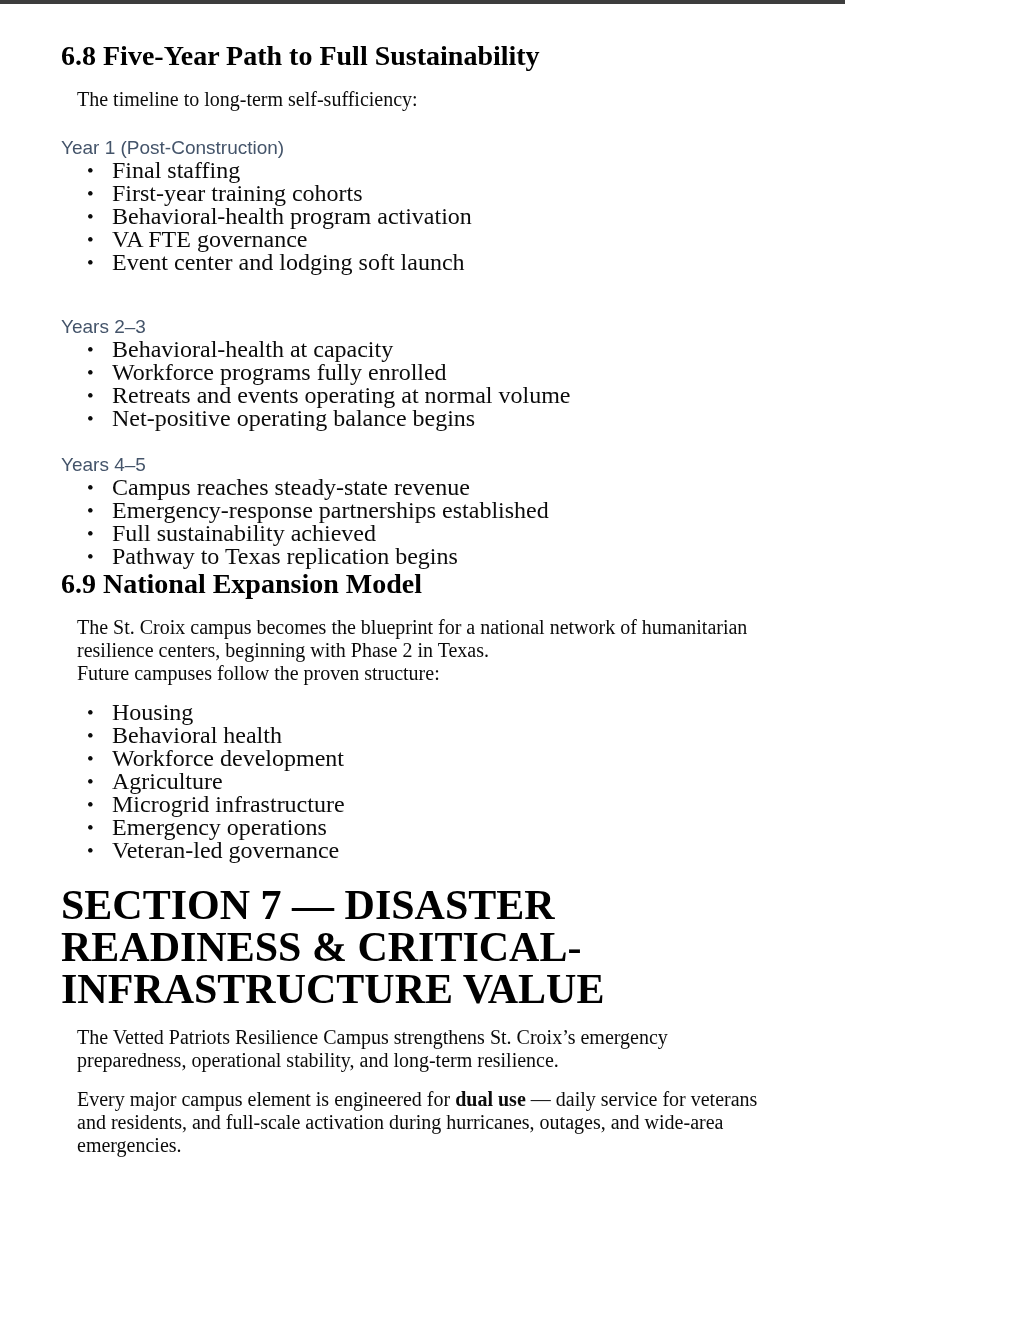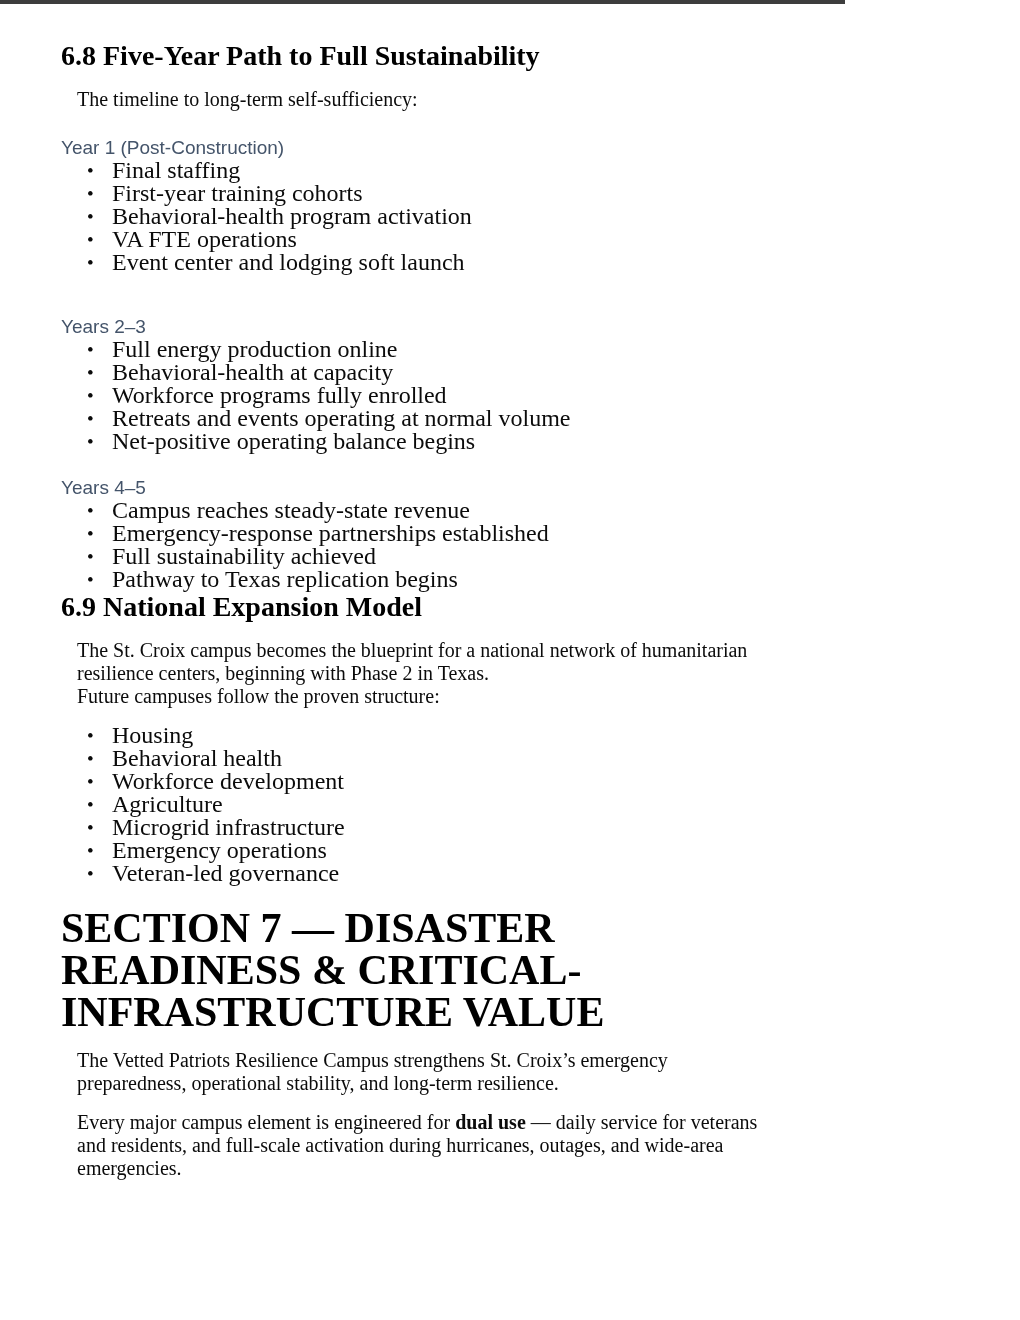--- a/index.html
+++ b/index.html
@@ -92,28 +92,27 @@
     <h2 class="doc-h2">6.8 Five-Year Path to Full Sustainability</h2>
 
     <p class="body-text p-timeline">The timeline to long-term self-sufficiency:</p>
 
     <p class="phase-label label-1">Year 1 (Post-Construction)</p>
 
     <ul class="bullet-list list-1">
       <li>Final staffing</li>
       <li>First-year training cohorts</li>
       <li>Behavioral-health program activation</li>
-      <li>VA FTE operations</li>
+      <li>VA FTE governance</li>
       <li>Event center and lodging soft launch</li>
     </ul>
 
     <p class="phase-label label-2">Years 2–3</p>
 
     <ul class="bullet-list list-2">
-      <li>Full energy production online</li>
       <li>Behavioral-health at capacity</li>
       <li>Workforce programs fully enrolled</li>
       <li>Retreats and events operating at normal volume</li>
       <li>Net-positive operating balance begins</li>
     </ul>
 
     <p class="phase-label label-3">Years 4–5</p>
 
     <ul class="bullet-list list-3">
       <li>Campus reaches steady-state revenue</li>

